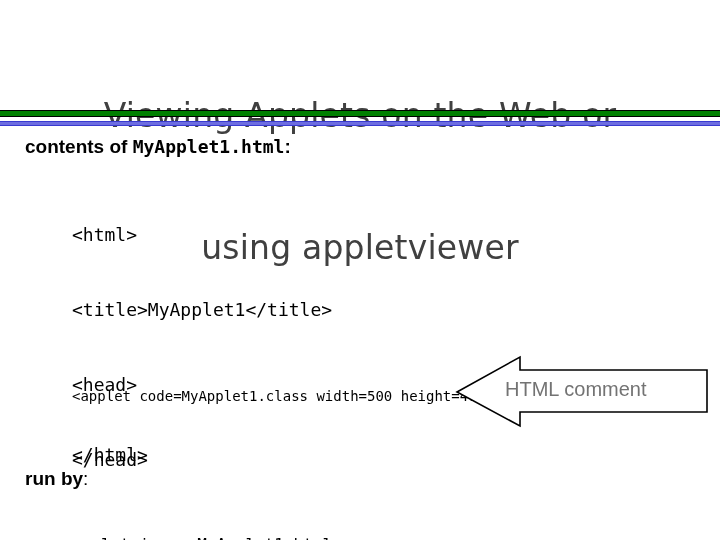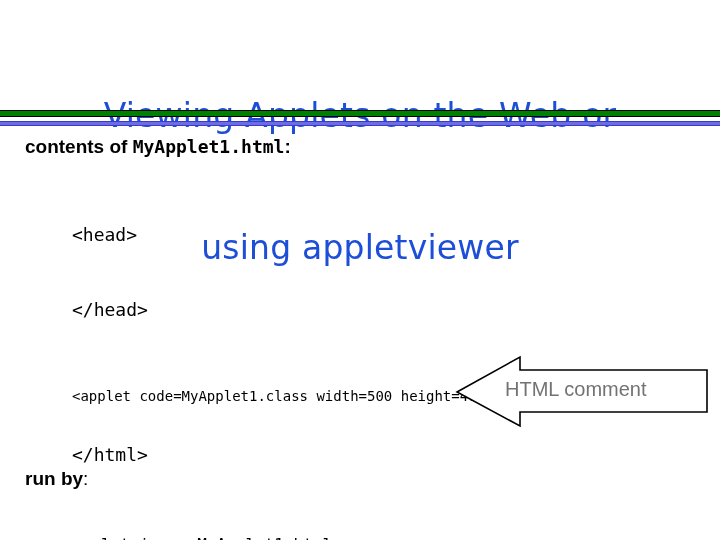--- a/index.html
+++ b/index.html
@@ -15,21 +15,21 @@
     position: relative;
   }
 
   
   #slide-title {
     position: absolute;
     left: 0;
     top: 6px;
     width: 720px;
     text-align: center;
-    color: #1d4ed8;
+    color: #404040;
     font-family: "DejaVu Sans", sans-serif;
     font-size: 33px;
     line-height: 44px;
     letter-spacing: 0.2px;
     white-space: pre;
   }
   .title-line { display: block; }
 
   
   #divider-group {
@@ -140,20 +140,22 @@
 <div id="divider-group">
   <div id="divider-green"></div>
   <div id="divider-blue"></div>
 </div>
 
 <div id="content-area">
 
   <div class="heading-line" id="contents-heading"><span>contents of </span><span class="heading-mono">MyApplet1.html</span><span>:</span></div>
 
   <div class="code-block" id="code-top">
+    <span class="code-line">&lt;html&gt;</span>
+    <span class="code-line">&lt;title&gt;MyApplet1&lt;/title&gt;</span>
     <span class="code-line">&lt;head&gt;</span>
     <span class="code-line">&lt;/head&gt;</span>
     
   </div>
 
   <div class="code-block" id="code-applet">
     <span class="code-line">&lt;applet code=MyApplet1.class width=500 height=400&gt;&lt;/applet&gt;</span>
   </div>
 
   <div class="code-block" id="code-close">

